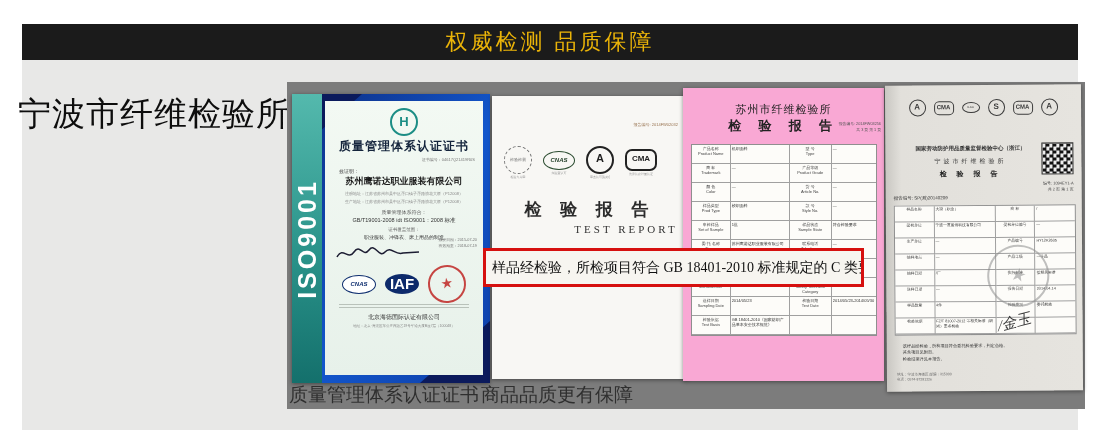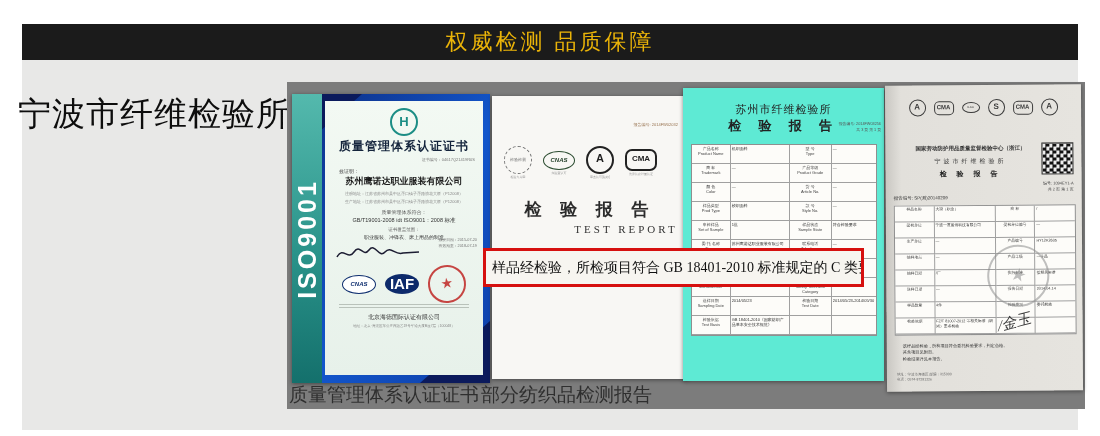--- a/index.html
+++ b/index.html
@@ -69,21 +69,21 @@
     font-weight:bold;color:#222;line-height:21px;text-align:center;}
   .cmaMark{width:28px;height:18px;border:2px solid #222;border-radius:7px;font-size:8px;
     font-weight:bold;color:#222;line-height:15px;text-align:center;}
   .markCap{font-size:3px;color:#999;text-align:center;margin-top:1px;}
   .doc2 .bigTitle{position:absolute;left:0;top:102px;width:100%;text-align:center;font-size:17px;
     font-weight:bold;letter-spacing:7px;color:#2b2b2b;}
   .doc2 .enTitle{position:absolute;left:0;top:127px;width:100%;text-align:center;font-size:11px;
     letter-spacing:3px;color:#333;font-family:"Liberation Serif",serif;padding-left:36px;}
 
   
-  .doc3{left:683px;top:88px;width:201px;height:293px;background:#5eead4;}
+  .doc3{left:683px;top:88px;width:201px;height:293px;background:#f9a8d4;}
   .doc3 .org{position:absolute;left:0;top:14px;width:100%;text-align:center;font-size:11px;
     color:#222;letter-spacing:1px;font-family:"Liberation Serif",serif;}
   .doc3 .title3{position:absolute;left:0;top:29px;width:100%;text-align:center;font-size:13px;
     letter-spacing:7px;color:#222;font-family:"Liberation Serif",serif;font-weight:bold;}
   .doc3 .rno3{position:absolute;right:3px;top:33px;font-size:3.8px;color:#555;text-align:right;line-height:1.6;}
   .ttable{position:absolute;background:#fdfcf9;border:1px solid #8f8f8f;}
   .doc3 .ttable{left:8px;top:56px;width:184px;}
   .trow{display:grid;}
   .doc3 .trow{grid-template-columns:21% 32% 23% 24%;min-height:19px;}
   .tcell{border-right:1px solid #a0a0a0;border-bottom:1px solid #a0a0a0;font-size:4px;color:#333;
@@ -377,15 +377,15 @@
 检验结果详见本报告。</div>
     <div class="stamp4">★</div>
     <div class="sig4">∕金玉</div>
     <div class="footer4" style="white-space:pre-line;">地址：宁波市海曙区  邮编：315000
 电话：0574-87291226</div>
   </div>
 
   <div class="callout callout1">样品经检验，所检项目符合 GB 18401-2010 标准规定的 C 类要求。</div>
 
   <div class="caption capL">质量管理体系认证证书</div>
-  <div class="caption capR">部分纺织品检测报告</div>
+  <div class="caption capR">商品品质更有保障</div>
 
 </div>
 
 </body></html>

